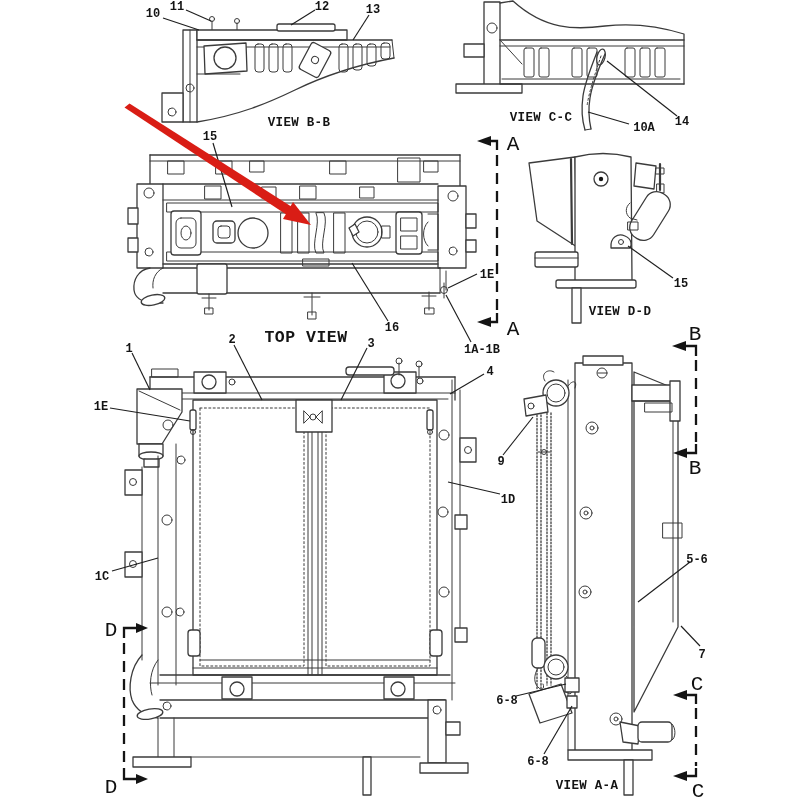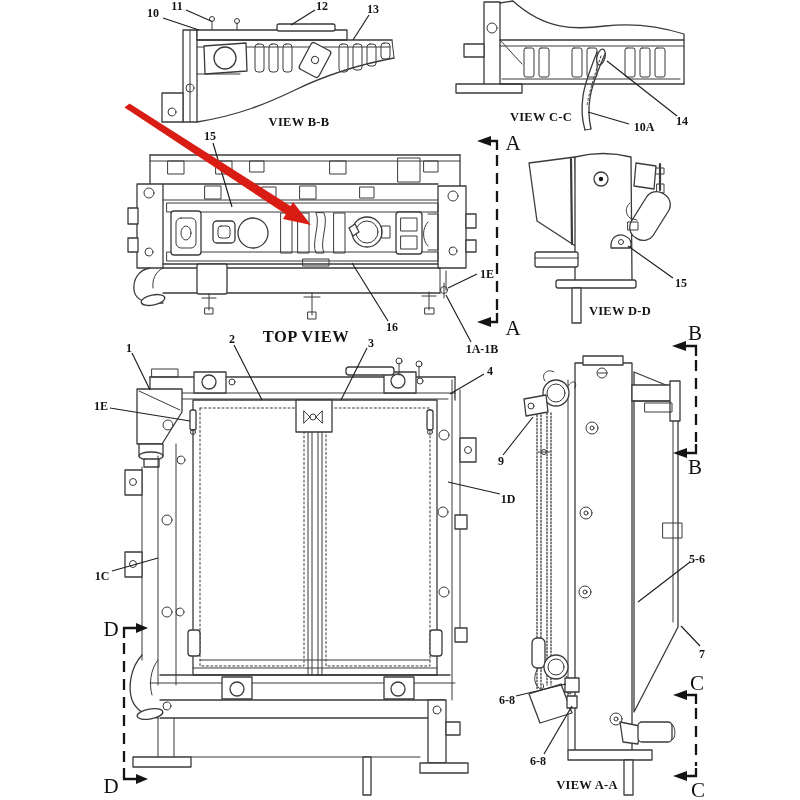--- a/index.html
+++ b/index.html
@@ -1,17 +1,17 @@
 <!DOCTYPE html>
 <html><head>
 <meta charset="utf-8">
 <style>
   html,body{margin:0;padding:0;background:#fff;}
   .stage{position:relative;width:800px;height:800px;background:#ffffff;overflow:hidden;
-         font-family:Liberation Serif, serif;}
+         font-family:Liberation Mono, monospace;}
   svg{display:block;}
   .ln{fill:none;stroke:#3b3b3b;stroke-width:1.3;stroke-linecap:round;stroke-linejoin:round;}
   .thin{stroke-width:1;}
   .thick{stroke-width:2.2;}
   .fw{fill:#ffffff;stroke:#3b3b3b;stroke-width:1.3;stroke-linejoin:round;}
   .dot{stroke-dasharray:2,2.4;stroke-width:1;}
   .chain{stroke-dasharray:1.6,1.8;stroke-width:1.3;}
   .secline{fill:none;stroke:#141414;stroke-width:2.3;}
   .secdash{fill:none;stroke:#141414;stroke-width:2.3;stroke-dasharray:11,7;}
   .leader{fill:none;stroke:#1e1e1e;stroke-width:1.15;}

